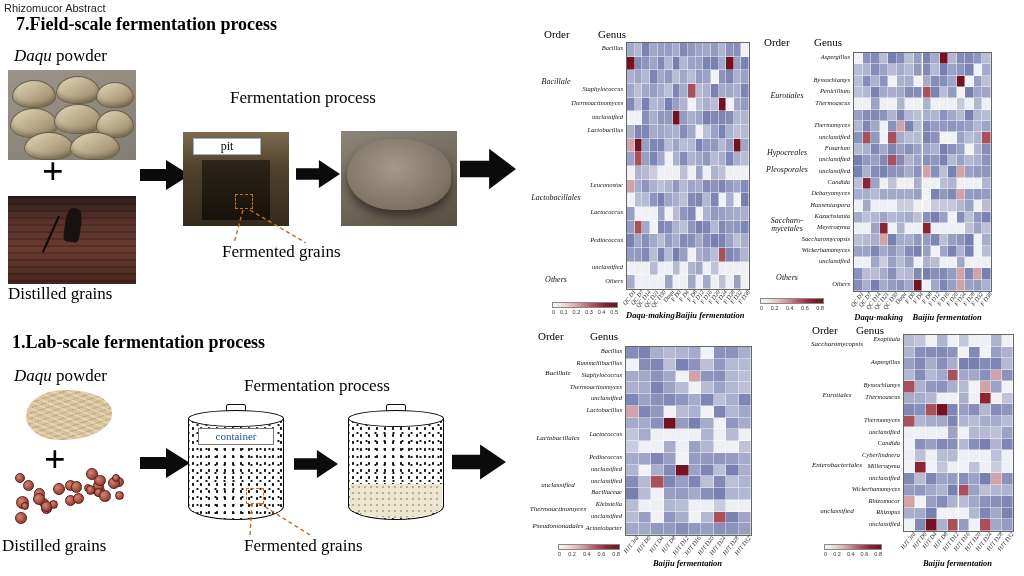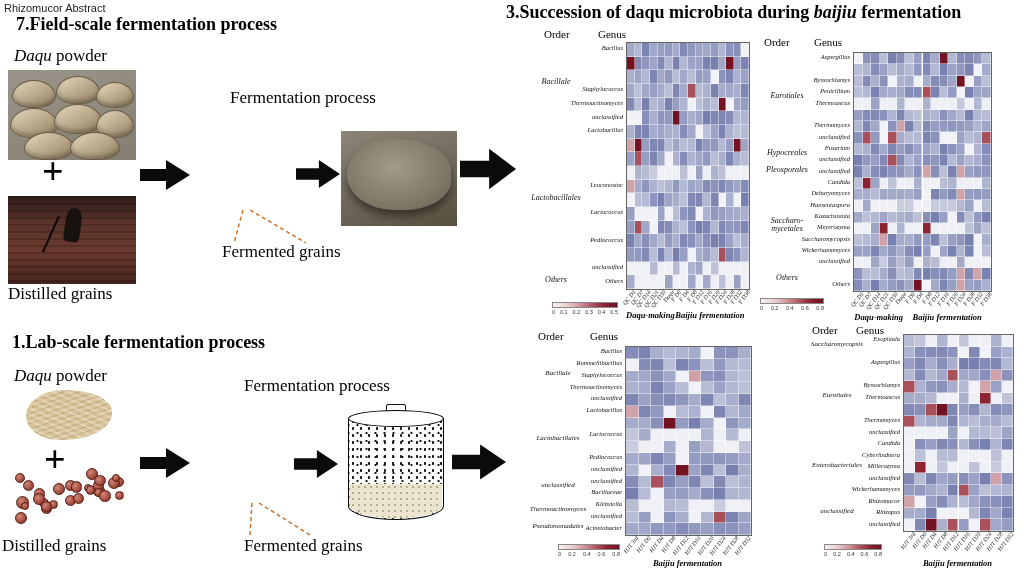--- a/index.html
+++ b/index.html
@@ -110,20 +110,25 @@
     <div class="rake"></div>
     <div class="worker"></div>
   </div>
 
   <div class="lbl" style="left:8px;top:284px;">Distilled grains</div>
 
   <div class="barrow" style="left:140px;top:158px;width:50px;height:34px;"></div>
 
   <div class="lbl" style="left:230px;top:88px;">Fermentation process</div>
 
+  <div class="photo pit-photo" style="left:183px;top:132px;width:106px;height:94px;">
+    <div class="pit-floor"></div>
+    <div class="pit-strip"><span>pit</span></div>
+    <div class="target-box" style="left:52px;top:62px;width:16px;height:13px;"></div>
+  </div>
 
   <svg class="connector" style="left:220px;top:205px;" width="120" height="45">
     <line x1="23" y1="5" x2="14" y2="38"></line>
     <line x1="30" y1="5" x2="86" y2="38"></line>
   </svg>
 
   <div class="lbl" style="left:222px;top:242px;">Fermented grains</div>
 
   <div class="barrow" style="left:296px;top:158px;width:44px;height:32px;"></div>
 
@@ -171,41 +176,47 @@
       <div class="grain-dot" style="left: 19.1px; top: 25.2px; width: 12px; height: 12px;"></div>
       <div class="grain-dot" style="left: 97.8px; top: 6.1px; width: 8.4px; height: 8.4px;"></div>
     </div>
 
   <div class="lbl" style="left:2px;top:536px;">Distilled grains</div>
 
   <div class="barrow" style="left:140px;top:446px;width:50px;height:34px;"></div>
 
   <div class="lbl" style="left:244px;top:376px;">Fermentation process</div>
 
+  <div class="vessel" style="left:188px;top:404px;width:96px;height:118px;">
+    <div class="vessel-knob"></div>
+    <div class="vessel-top"></div>
+    <div class="vessel-body"></div>
+    <div class="vessel-label">container</div>
+    <div class="target-box" style="left:58px;top:84px;width:16px;height:14px;"></div>
+  </div>
 
   <svg class="connector" style="left:240px;top:500px;" width="120" height="40">
     <line x1="12" y1="3" x2="10" y2="35"></line>
     <line x1="19" y1="3" x2="70" y2="35"></line>
   </svg>
 
   <div class="lbl" style="left:244px;top:536px;">Fermented grains</div>
 
   <div class="barrow" style="left:294px;top:448px;width:44px;height:32px;"></div>
 
   <div class="vessel" style="left:348px;top:404px;width:96px;height:118px;">
     <div class="vessel-knob"></div>
     <div class="vessel-top"></div>
     <div class="vessel-body">
       <div class="vessel-sediment"></div>
     </div>
   </div>
 
   <div class="barrow" style="left:452px;top:442px;width:54px;height:40px;"></div>
 
-  <div class="sec3-title" style="left:506px;top:2px;"><span>3.Succession of daqu microbiota during </span><i>baijiu</i><span> fermentation</span></div>
 
   <div class="hm" style="left:514px;top:26px;width:256px;height:300px;">
       <div class="hm-header" style="left: 30px; top: 2px;">Order</div>
       <div class="hm-header" style="left: 84px; top: 2px;">Genus</div>
       <div class="hm-grid" style="left: 112px; top: 16px; width: 122px; height: 246px;">
         <div class="hm-cell" style="left: 0px; top: 0px; width: 7.63px; height: 13.67px; background: rgb(162, 168, 200);"></div>
         <div class="hm-cell" style="left: 7.63px; top: 0px; width: 7.63px; height: 13.67px; background: rgb(178, 183, 210);"></div>
         <div class="hm-cell" style="left: 15.25px; top: 0px; width: 7.63px; height: 13.67px; background: rgb(123, 131, 178);"></div>
         <div class="hm-cell" style="left: 22.88px; top: 0px; width: 7.63px; height: 13.67px; background: rgb(162, 168, 200);"></div>
         <div class="hm-cell" style="left: 30.5px; top: 0px; width: 7.63px; height: 13.67px; background: rgb(152, 159, 195);"></div>

